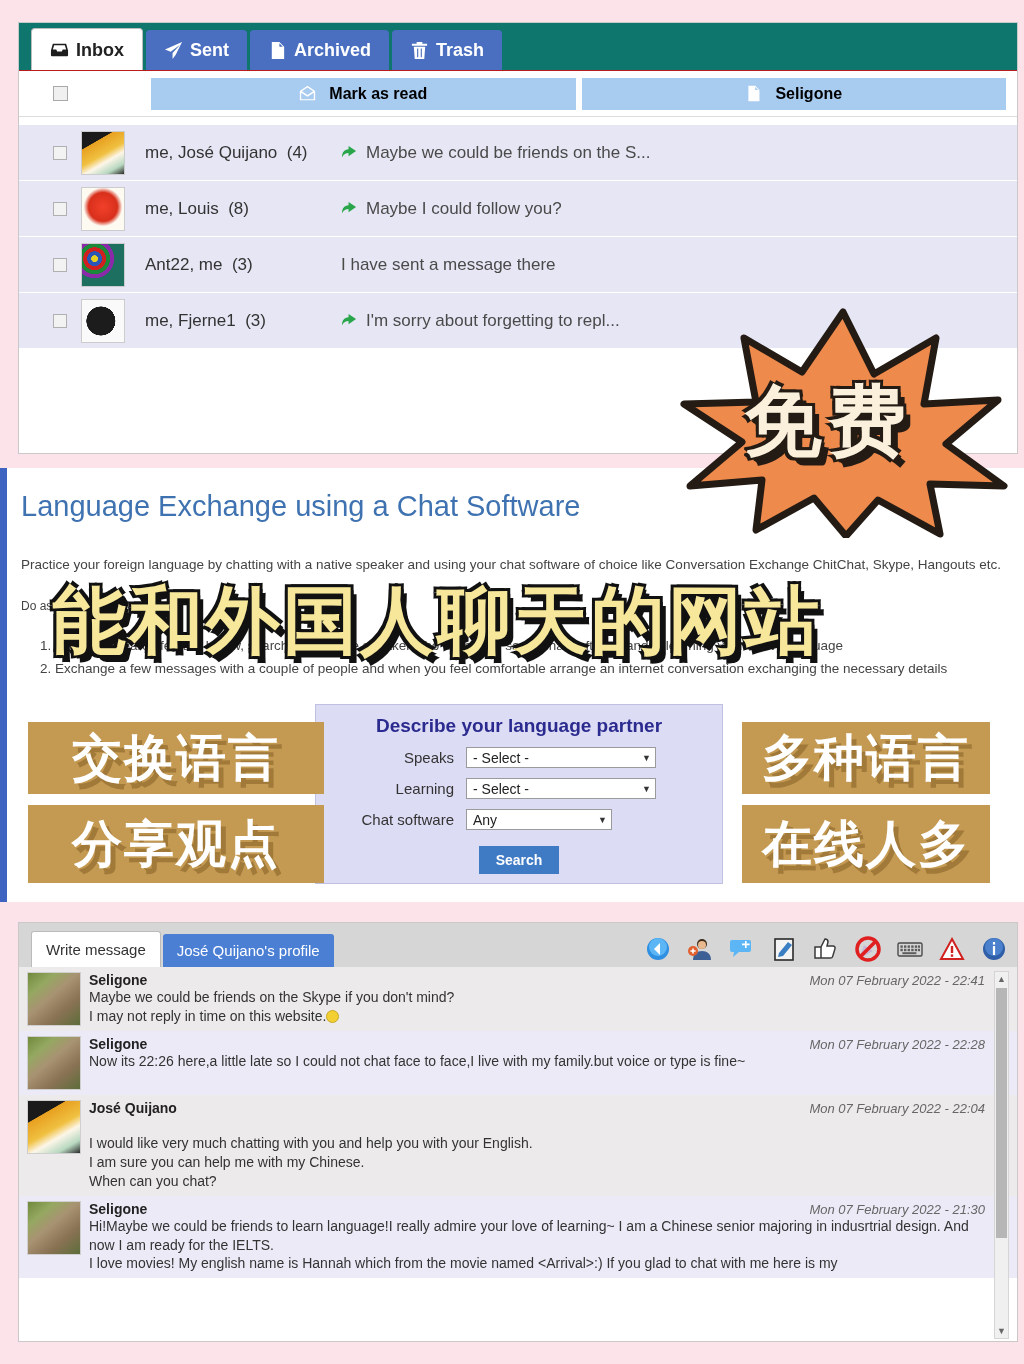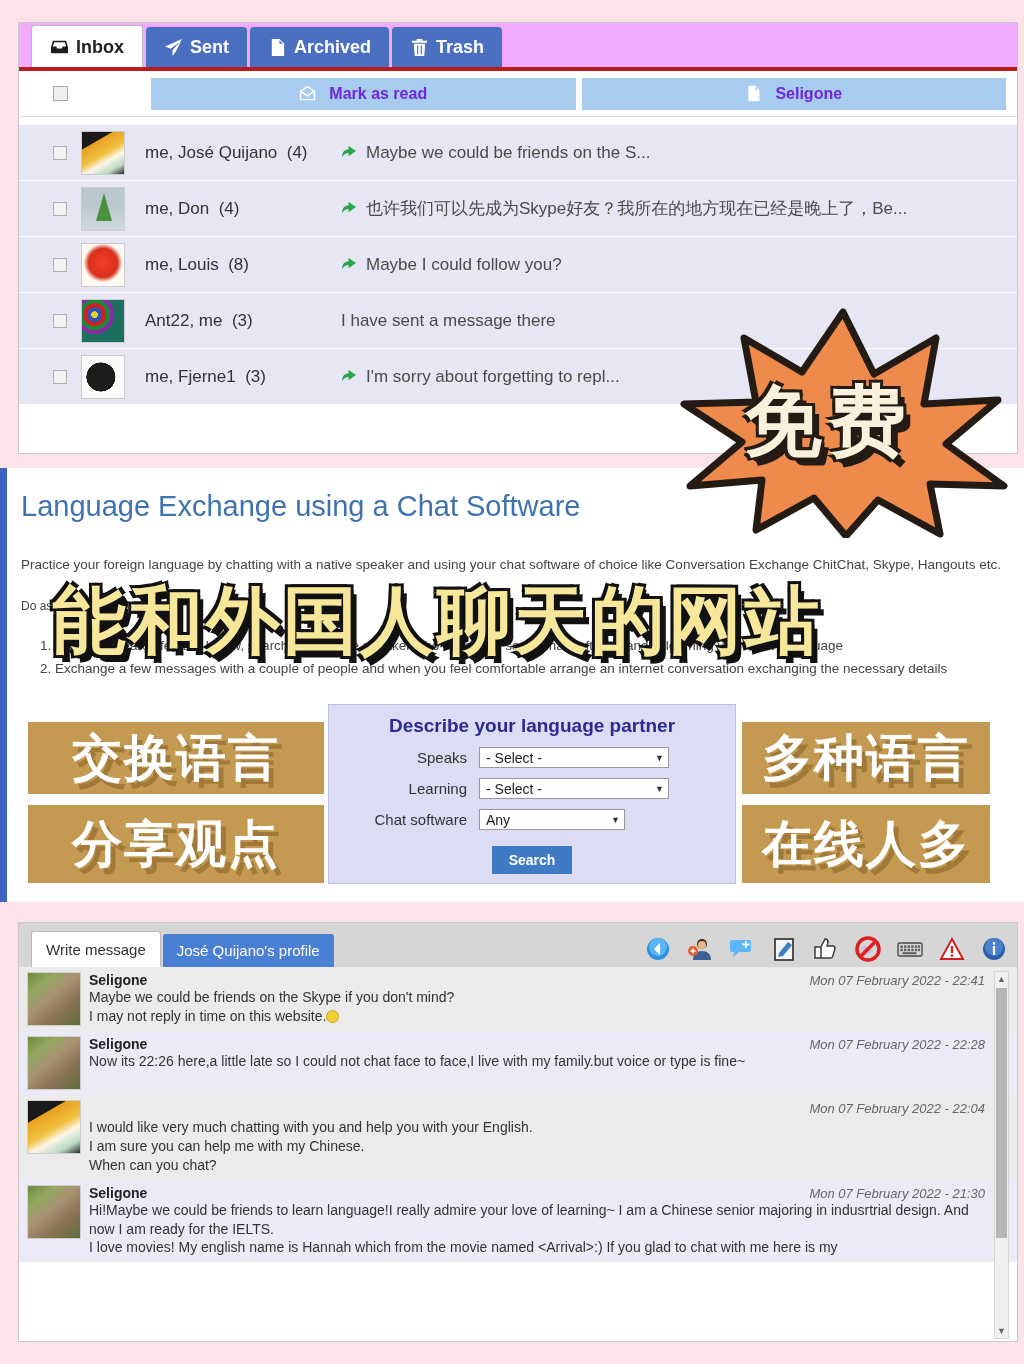--- a/index.html
+++ b/index.html
@@ -12,22 +12,22 @@
   .page { position: relative; width: 1024px; height: 1364px; background: #fbe3e9; }
 
   
   .panel-inbox {
     position: absolute; left: 18px; top: 22px; width: 1000px; height: 432px;
     background: #fff; border: 1px solid #c9c9c9;
     overflow: hidden;
   }
   .tabs-row {
     display: flex; align-items: flex-end; height: 48px;
-    background: #f0abfc; padding-left: 12px; padding-top: 8px;
-    border-bottom: 4px solid #b91c1c;
+    background: #0f766e; padding-left: 12px; padding-top: 8px;
+    border-bottom: 1px solid #b91c1c;
   }
   .tab {
     display: flex; align-items: center; gap: 7px;
     height: 40px; padding: 0 18px; font-size: 18px; font-weight: 600;
     color: #fff; background: #4a6fc0; margin-right: 3px;
     border-top-left-radius: 4px; border-top-right-radius: 4px;
     line-height: 1; white-space: nowrap;
   }
   .tab.active { background: #fff; color: #222; border: 1px solid #bcbcbc; border-bottom: none; height: 42px; }
   .tab .ic { display:inline-block; width: 19px; height: 19px; flex: 0 0 19px; }
@@ -35,21 +35,21 @@
   .bulk-row {
     display: flex; align-items: center; height: 46px;
     background: #fff; padding: 0 10px 0 34px; gap: 4px;
     border-bottom: 1px solid #ddd;
   }
   .bulk-cb {
     width: 15px; height: 15px; background: #f0f0f0; border: 1px solid #a9a9a9;
     margin-right: 78px; flex: 0 0 15px;
   }
   .bulk-btn {
-    flex: 1; height: 34px; background: #a8cbf0; color: #6d28d9;
+    flex: 1; height: 34px; background: #a8cbf0; color: #000000;
     display: flex; align-items: center; justify-content: center; gap: 13px;
     font-size: 16px; font-weight: 600; border: 1px solid #fff;
   }
   .bulk-btn .ic { width: 17px; height: 17px; flex: 0 0 17px; }
 
   .msg-list { background: #fff; padding-top: 8px; }
   .msg-row {
     display: flex; align-items: center; height: 56px;
     background: #e6e6f5; border-bottom: 1px solid #fff;
     padding-left: 34px;
@@ -78,21 +78,21 @@
     background: #fff; border-left: 7px solid #3f63c0;
     overflow: hidden;
   }
   .lang-title { font-size: 29px; color: #3f72b0; margin: 22px 0 0 14px; font-weight: 400; }
   .lang-p { font-size: 13.5px; color: #444; margin: 32px 14px 0 14px; line-height: 1.5; }
   .lang-do { font-size: 12px; color: #444; margin: 24px 14px 0 14px; }
   .lang-ol { font-size: 13.5px; color: #444; margin: 22px 14px 0 48px; line-height: 1.7; }
   .lang-ol li { list-style: decimal; }
 
   .search-box {
-    position: absolute; left: 321px; top: 236px; width: 408px; height: 180px;
+    position: absolute; left: 308px; top: 236px; width: 408px; height: 180px;
     background: #dcdcf5; border: 1px solid #c0c0e2;
   }
   .sb-title { text-align: center; font-size: 19px; font-weight: 700; color: #2b2b8f; padding-top: 10px; }
   .sb-row { display: flex; align-items: center; margin-top: 10px; padding-left: 20px; }
   .sb-label { width: 130px; text-align: right; padding-right: 12px; font-size: 15px; color: #333; }
   .sb-select {
     height: 21px; background: #fff; border: 1px solid #9a9a9a;
     display: flex; align-items: center; justify-content: space-between;
     font-size: 14px; color: #222; padding: 0 4px 0 6px; text-align: right;
   }
@@ -245,36 +245,20 @@
         <div class="msg-prev">
           <span class="reply-ic">
             <svg viewBox="0 0 18 16" width="17" height="15">
                 <path fill="#2aa64a" d="M8 1v3.6C3.6 4.9 1 7.8 1 13c1.8-3.2 4-4.4 7-4.4V12l8-5.5L8 1z"></path>
               </svg>
           </span>
           <span>Maybe we could be friends on the S...</span>
         </div>
       </div>
 
-      <div class="msg-row">
-        <div class="rcb"></div>
-        <div class="avatar av-boat"></div>
-        <div class="msg-name">
-          <span>me, Don</span>
-          &nbsp;<span>(4)</span>
-        </div>
-        <div class="msg-prev">
-          <span class="reply-ic">
-            <svg viewBox="0 0 18 16" width="17" height="15">
-                <path fill="#2aa64a" d="M8 1v3.6C3.6 4.9 1 7.8 1 13c1.8-3.2 4-4.4 7-4.4V12l8-5.5L8 1z"></path>
-              </svg>
-          </span>
-          <span>也许我们可以先成为Skype好友？我所在的地方现在已经是晚上了，Be...</span>
-        </div>
-      </div>
 
       <div class="msg-row">
         <div class="rcb"></div>
         <div class="avatar av-berry"></div>
         <div class="msg-name">
           <span>me, Louis</span>
           &nbsp;<span>(8)</span>
         </div>
         <div class="msg-prev">
           <span class="reply-ic">
@@ -459,20 +443,21 @@
         <div class="cbody">
           <div class="cname">Seligone</div>
           <div class="ctext">Now its 22:26 here,a little late so I could not chat face to face,I live with my family.but voice or type is fine~</div>
         </div>
         <div class="ctime">Mon 07 February 2022 - 22:28</div>
       </div>
 
       <div class="cmsg gray">
         <div class="cav av-toucan"></div>
         <div class="cbody">
+          <div class="cname">José Quijano</div>
           <div class="ctext" style="height:18px"></div>
           <div class="ctext">I would like very much chatting with you and help you with your English.</div>
           <div class="ctext">I am sure you can help me with my Chinese.</div>
           <div class="ctext">When can you chat?</div>
         </div>
         <div class="ctime">Mon 07 February 2022 - 22:04</div>
       </div>
 
       <div class="cmsg lilac">
         <div class="cav av-meer"></div>

